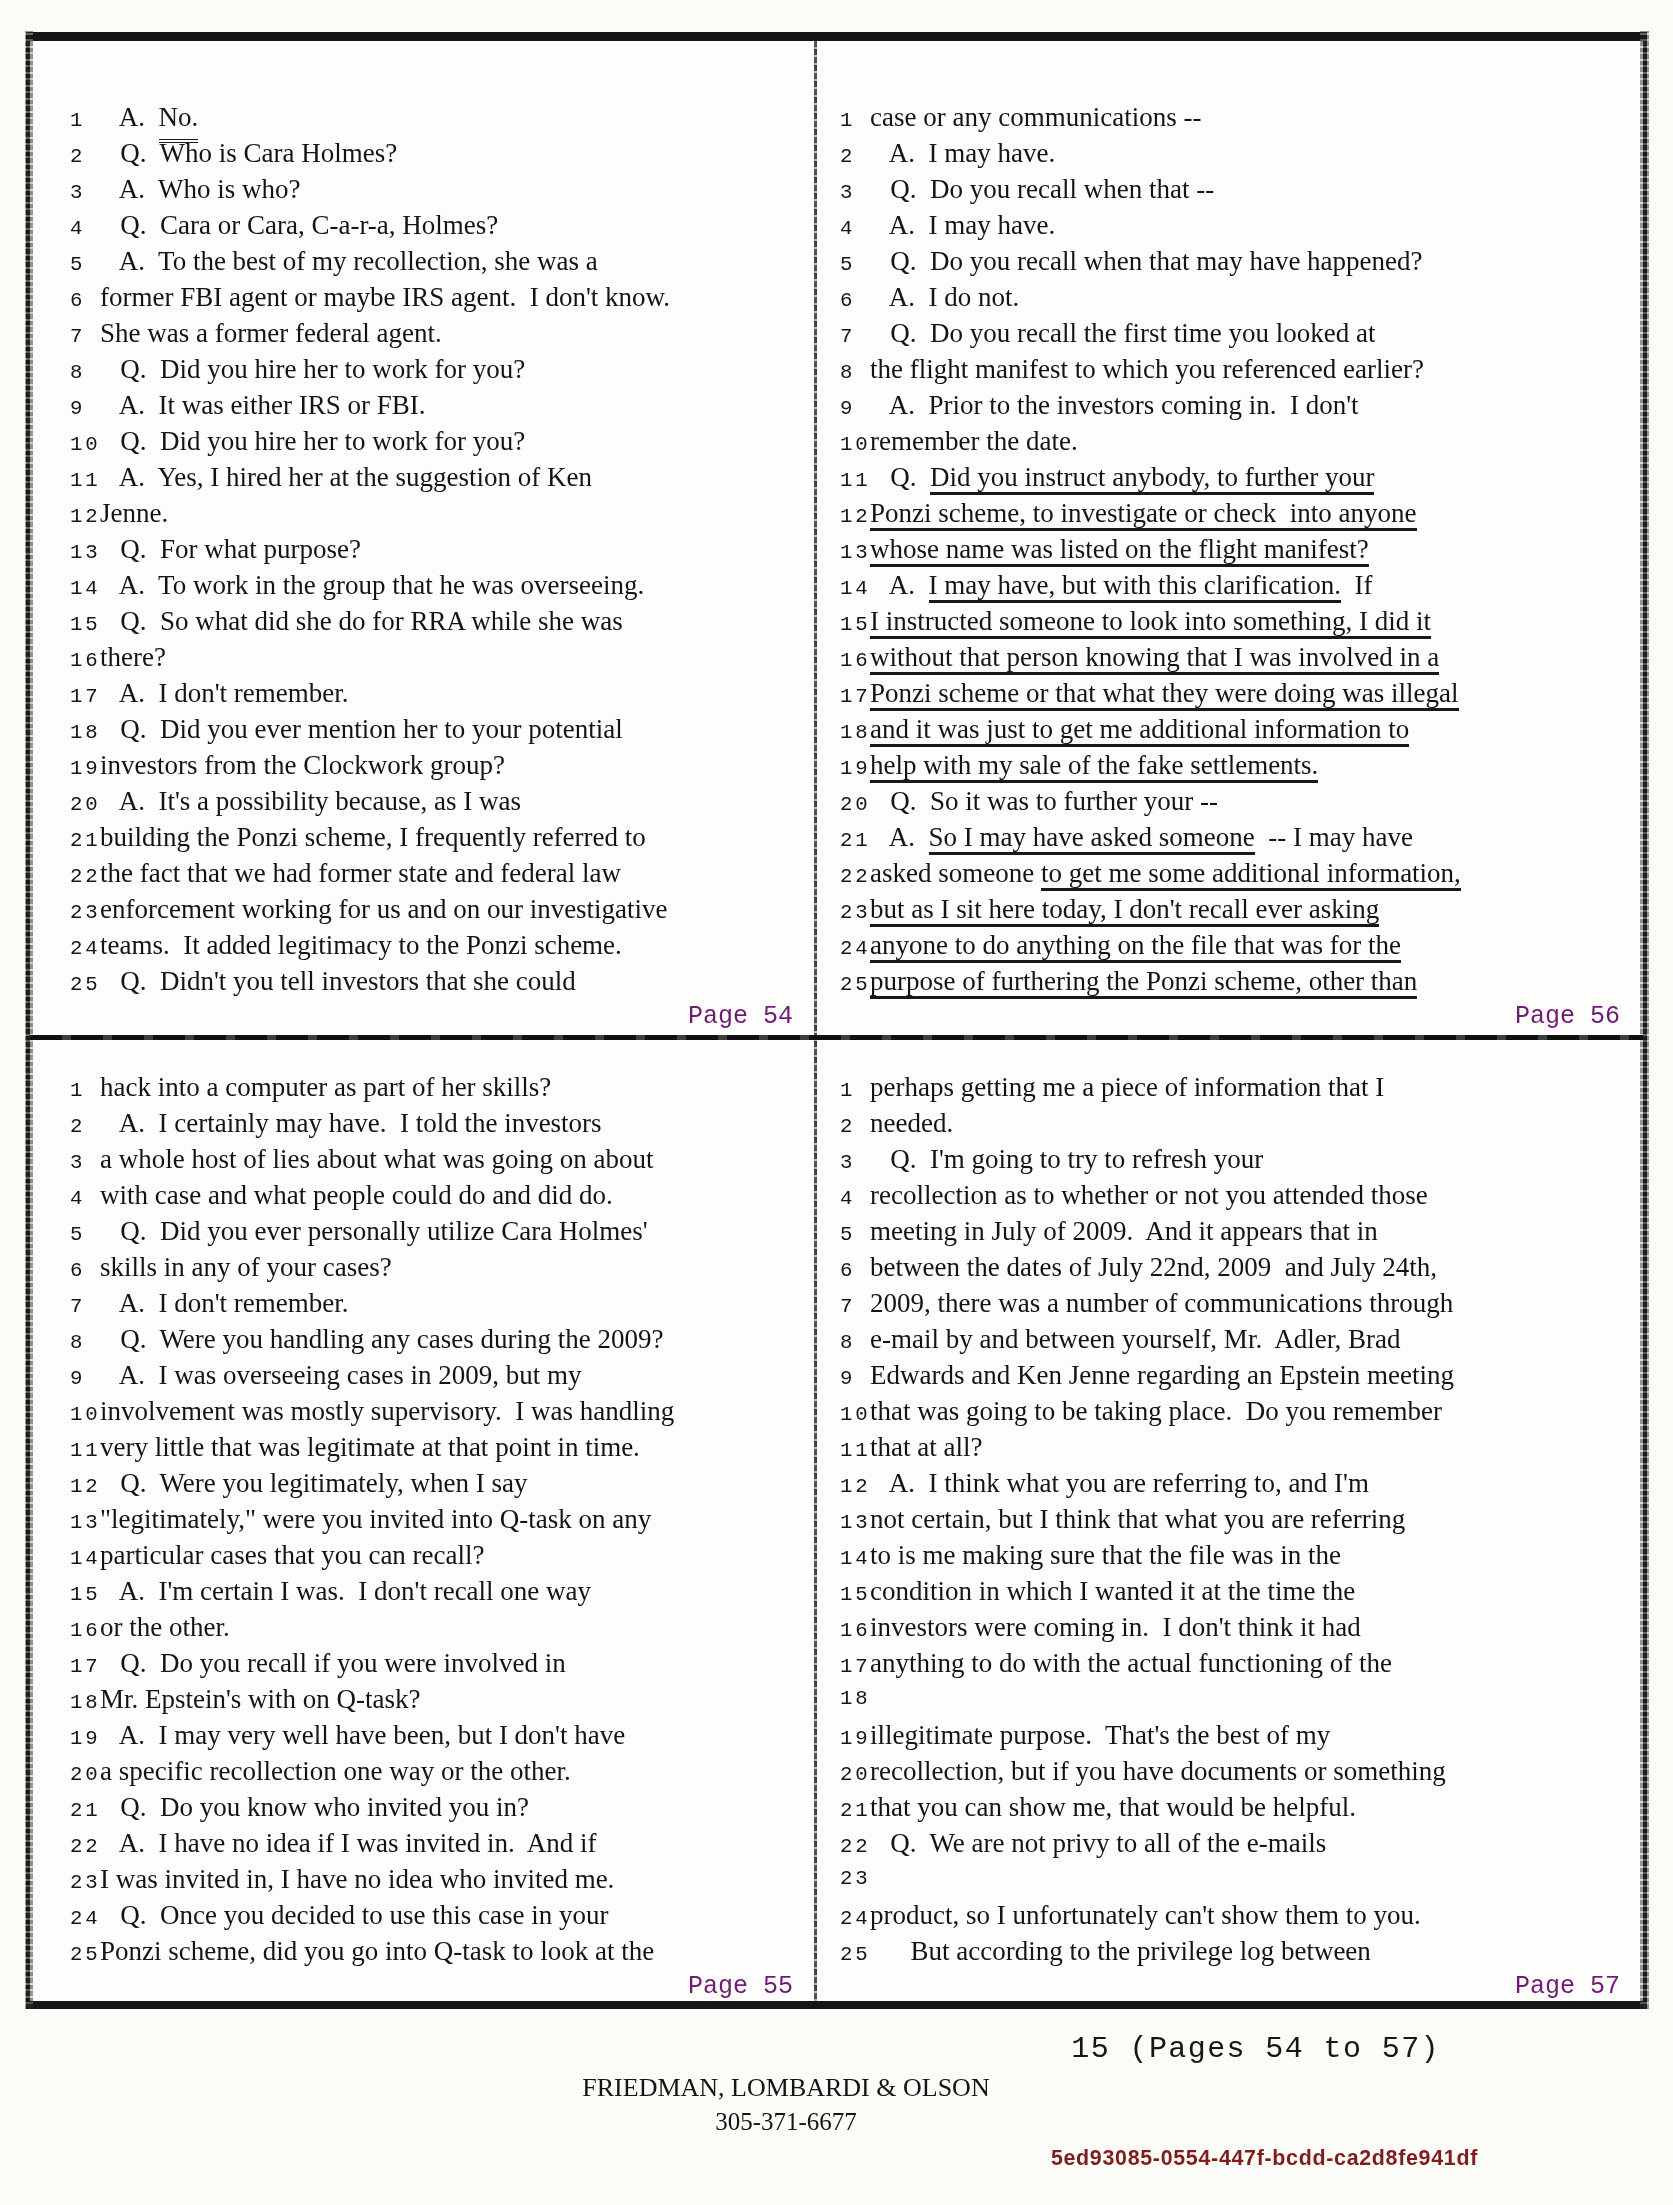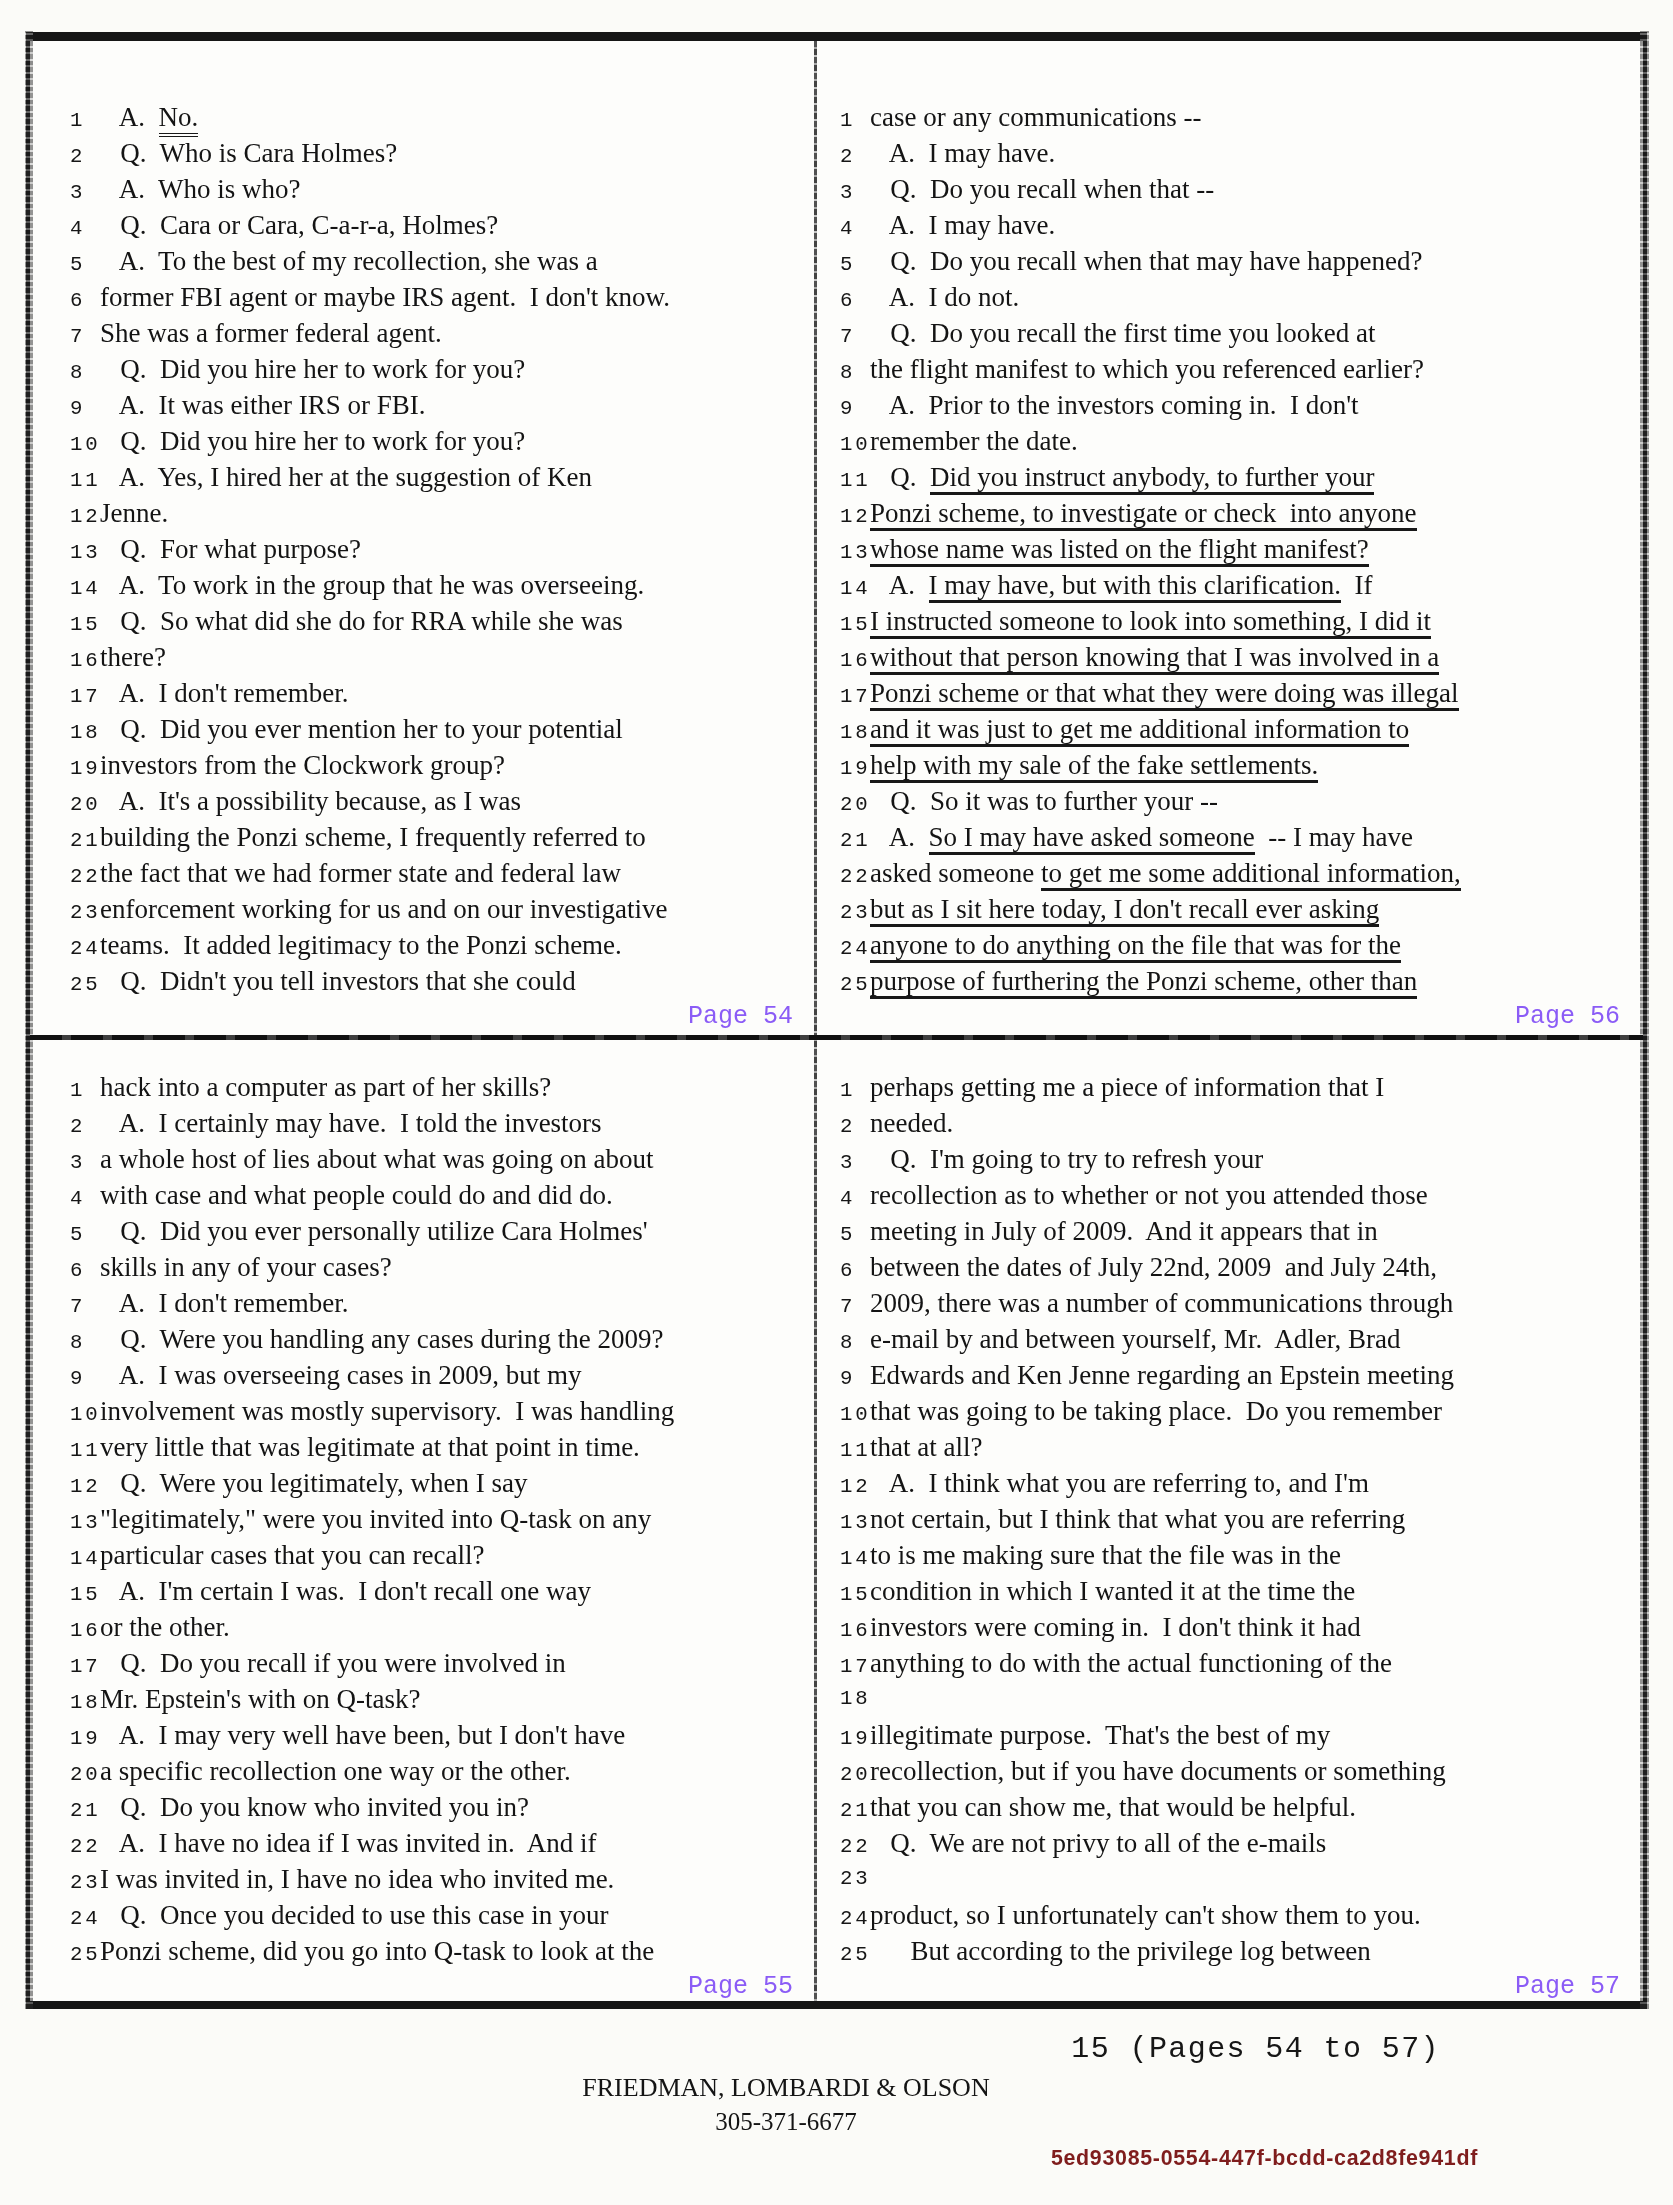--- a/index.html
+++ b/index.html
@@ -20,23 +20,23 @@
   .quad{position:absolute;}
   .q0{left:40px;top:58px;width:741px;}
   .q1{left:810px;top:58px;width:798px;}
   .q2{left:40px;top:1028px;width:741px;}
   .q3{left:810px;top:1028px;width:798px;}
   .ln{display:flex;align-items:baseline;height:36px;}
   .ln-num{flex:none;width:30px;font:20.7px/36px "Liberation Mono",monospace;
           letter-spacing:2.8px;color:#161616;}
   .ln-text{font:27px/36px "Liberation Serif",serif;white-space:pre;color:#141414;}
   .u{border-bottom:3.4px solid #181818;padding-bottom:0;}
-  .u2{border-bottom:4.8px double #181818;padding-bottom:1px;}
+  .u2{border-bottom:4.8px double #181818;padding-bottom:7px;}
   .page-label{margin-top:2.8px;text-align:right;padding-right:18px;
-              font:25px/30px "Liberation Mono",monospace;color:#8b5cf6;}
+              font:25px/30px "Liberation Mono",monospace;color:#701a75;}
   .page-summary{position:absolute;top:2029px;right:234px;
                 font:30px/41px "Liberation Mono",monospace;letter-spacing:1.4px;color:#161616;}
   .firm{position:absolute;top:2072px;left:-51px;right:51px;text-align:center;
         font:26px/32px "Liberation Serif",serif;color:#141414;}
   .phone{position:absolute;top:2107px;left:-51px;right:51px;text-align:center;
          font:25px/30px "Liberation Serif",serif;color:#141414;}
   .hash{position:absolute;top:2145px;right:196px;
         font:bold 21.4px/27.6px "Liberation Sans",sans-serif;letter-spacing:0.7px;color:#7f1d1d;}
 </style>
 </head>

